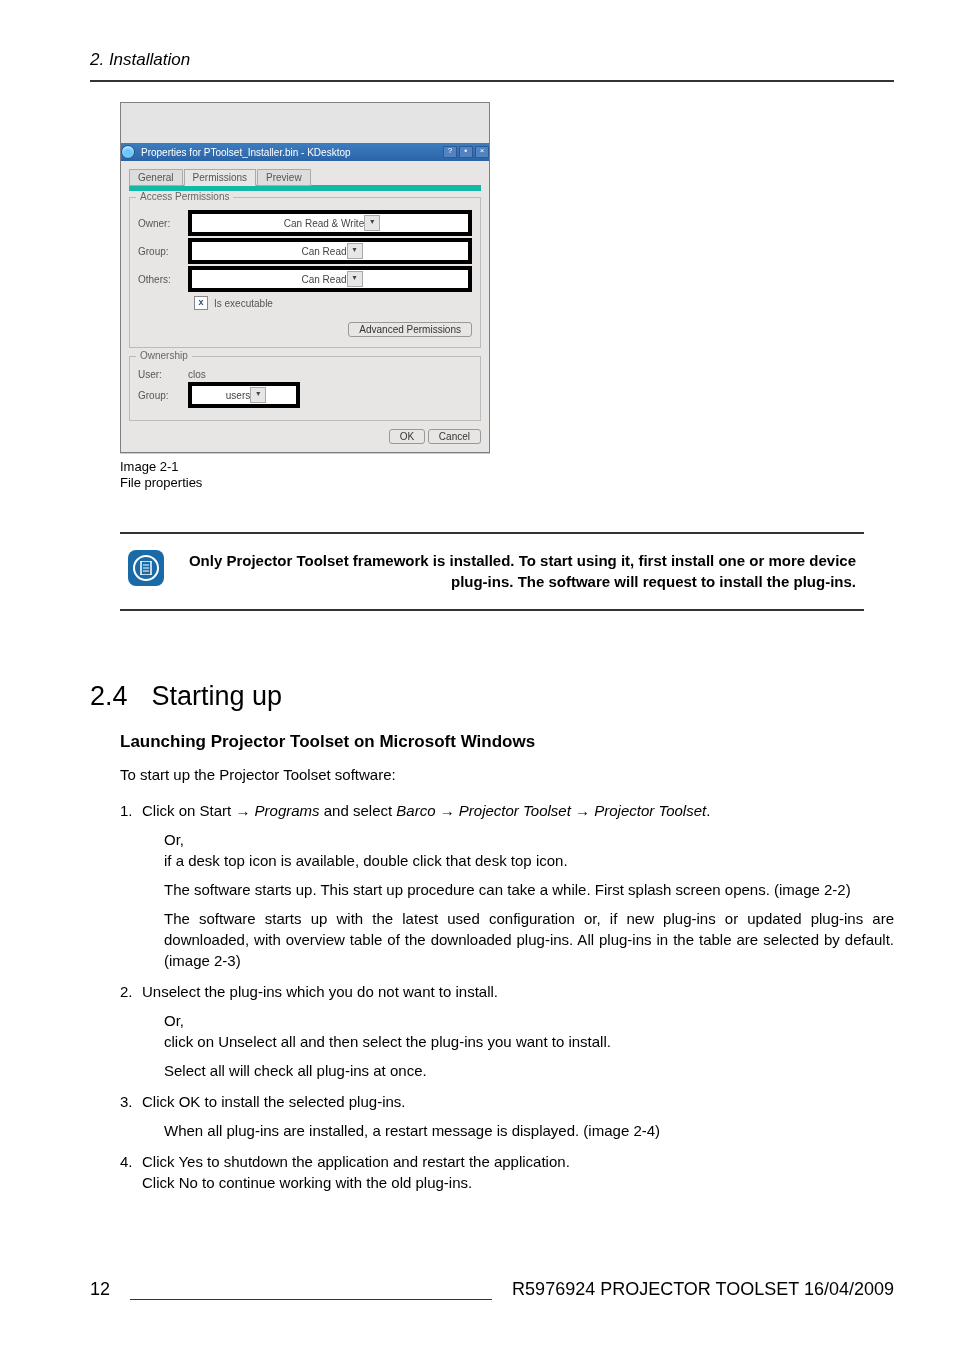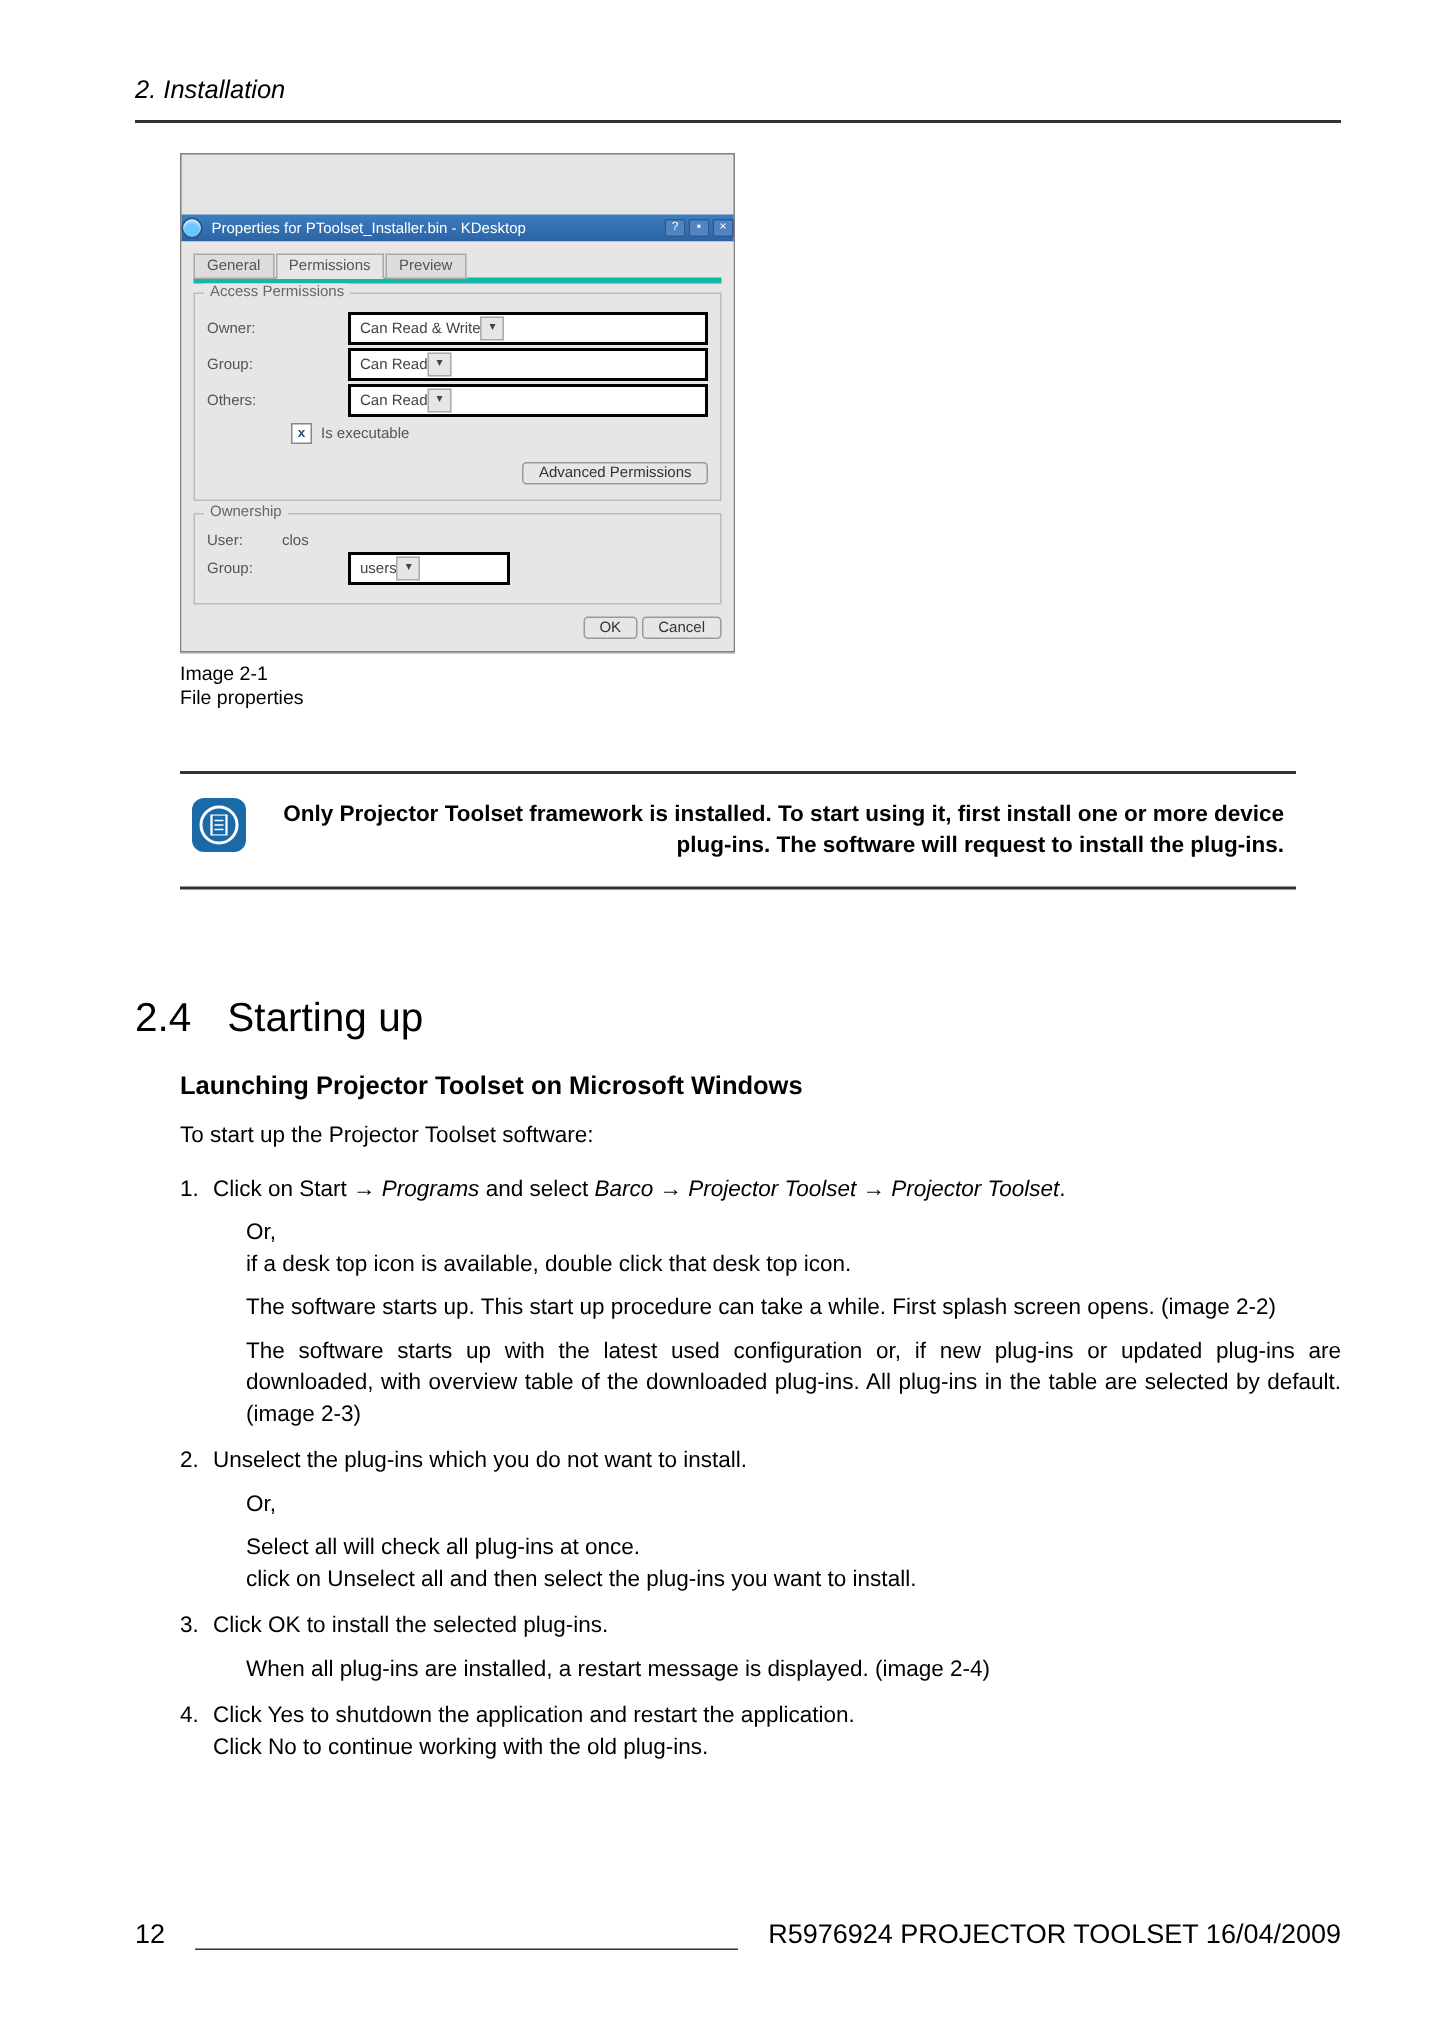--- a/index.html
+++ b/index.html
@@ -76,21 +76,21 @@
     color: #fff;
   }
   .window-body {
     background: #e7e6e5;
     padding: 8px;
     font-size: 10px;
     color: #555;
   }
   .tabs {
     display: flex;
-    border-bottom: 4px solid #14b8a6;
+    border-bottom: 6px solid #14b8a6;
     margin-bottom: 6px;
   }
   .tab {
     padding: 2px 8px;
     border: 1px solid #aaa;
     background: #ddd;
     margin-right: 1px;
     margin-bottom: -1px;
     font-size: 10px;
   }
@@ -120,28 +120,27 @@
   }
   .perm-label {
     width: 50px;
     text-align: left;
     color: #555;
   }
   .perm-select {
     flex: 1;
     height: 18px;
     background: #fff;
-    border: 2px solid #000000;
-    display: flex;
-    align-items: center;
-    justify-content: flex-start;
+    border: 4px solid #000000;
+    display: flex;
+    align-items: center;
+    justify-content: center;
     padding: 0 2px 0 6px;
     font-size: 10px;
     color: #444;
-    margin-left: 44px;
   }
   .select-arrow {
     width: 14px;
     height: 14px;
     background: #e7e6e5;
     border: 1px solid #aaa;
     text-align: center;
     font-size: 8px;
     line-height: 12px;
   }
@@ -393,25 +392,25 @@
       <li>
         <span>Click on </span><span class="bld">Start</span><span> → </span><span class="ital">Programs</span><span> and select </span><span class="ital">Barco</span><span> → </span><span class="ital">Projector Toolset</span><span> → </span><span class="ital">Projector Toolset</span><span>.</span>
         <div class="indent">Or,</div>
         <div class="indent" style="margin-top:0">if a desk top icon is available, double click that desk top icon.</div>
         <div class="indent" style="text-align:justify">The software starts up. This start up procedure can take a while. First splash screen opens. (image 2-2)</div>
         <div class="indent" style="text-align:justify">The software starts up with the latest used configuration or, if new plug-ins or updated plug-ins are downloaded, with overview table of the downloaded plug-ins. All plug-ins in the table are selected by default. (image 2-3)</div>
       </li>
       <li>
         <span>Unselect the plug-ins which you do not want to install.</span>
         <div class="indent">Or,</div>
+        <div class="indent" style="margin-top:0">
+          <span>click on </span><span class="bld">Unselect all</span><span> and then select the plug-ins you want to install.</span>
+        </div>
         <div class="indent">
           <span class="bld">Select all</span><span> will check all plug-ins at once.</span>
-        </div>
-        <div class="indent" style="margin-top:0">
-          <span>click on </span><span class="bld">Unselect all</span><span> and then select the plug-ins you want to install.</span>
         </div>
       </li>
       <li>
         <span>Click </span><span class="bld">OK</span><span> to install the selected plug-ins.</span>
         <div class="indent">When all plug-ins are installed, a restart message is displayed. (image 2-4)</div>
       </li>
       <li>
         <span>Click </span><span class="bld">Yes</span><span> to shutdown the application and restart the application.</span><br>
         <span>Click </span><span class="bld">No</span><span> to continue working with the old plug-ins.</span>
       </li>

